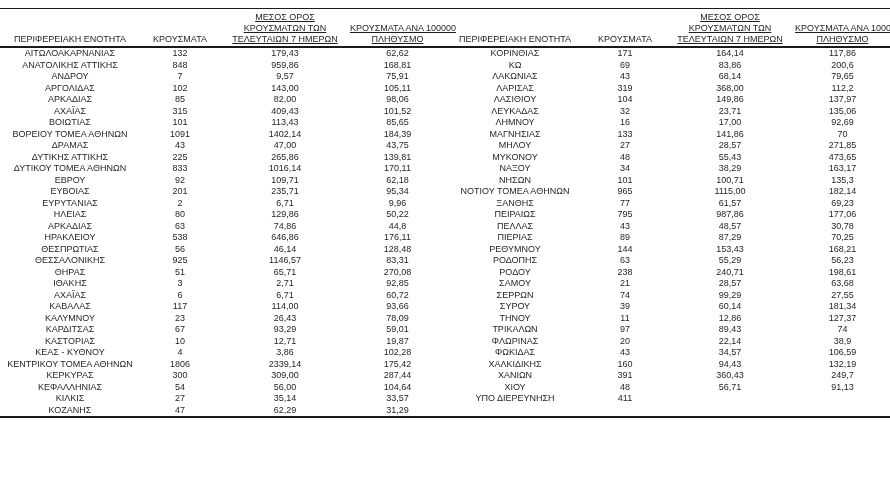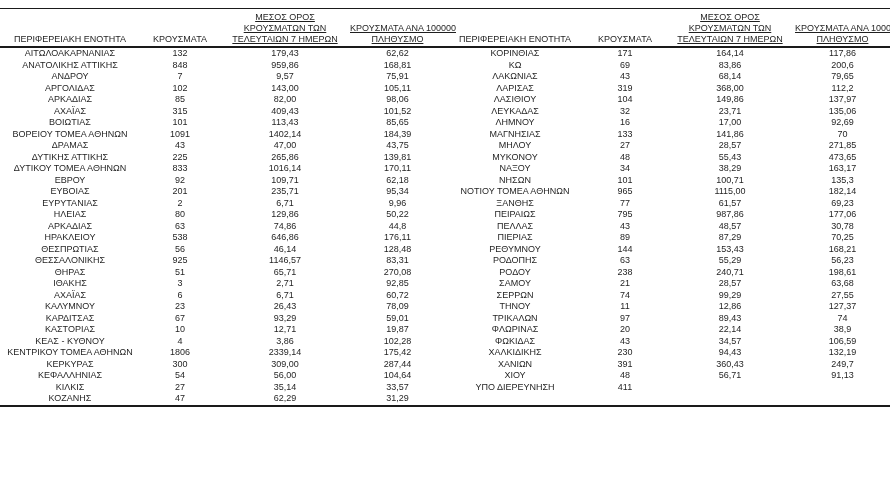--- a/index.html
+++ b/index.html
@@ -303,20 +303,30 @@
           <td>ΑΧΑΪΑΣ</td>
           <td>6</td>
           <td>6,71</td>
           <td>60,72</td>
           <td>ΣΕΡΡΩΝ</td>
           <td>74</td>
           <td>99,29</td>
           <td>27,55</td>
         </tr>
         <tr>
+          <td>ΚΑΒΑΛΑΣ</td>
+          <td>117</td>
+          <td>114,00</td>
+          <td>93,66</td>
+          <td>ΣΥΡΟΥ</td>
+          <td>39</td>
+          <td>60,14</td>
+          <td>181,34</td>
+        </tr>
+        <tr>
           <td>ΚΑΛΥΜΝΟΥ</td>
           <td>23</td>
           <td>26,43</td>
           <td>78,09</td>
           <td>ΤΗΝΟΥ</td>
           <td>11</td>
           <td>12,86</td>
           <td>127,37</td>
         </tr>
         <tr>
@@ -348,21 +358,21 @@
           <td>43</td>
           <td>34,57</td>
           <td>106,59</td>
         </tr>
         <tr>
           <td>ΚΕΝΤΡΙΚΟΥ ΤΟΜΕΑ ΑΘΗΝΩΝ</td>
           <td>1806</td>
           <td>2339,14</td>
           <td>175,42</td>
           <td>ΧΑΛΚΙΔΙΚΗΣ</td>
-          <td>230</td>
+          <td>160</td>
           <td>94,43</td>
           <td>132,19</td>
         </tr>
         <tr>
           <td>ΚΕΡΚΥΡΑΣ</td>
           <td>300</td>
           <td>309,00</td>
           <td>287,44</td>
           <td>ΧΑΝΙΩΝ</td>
           <td>391</td>

